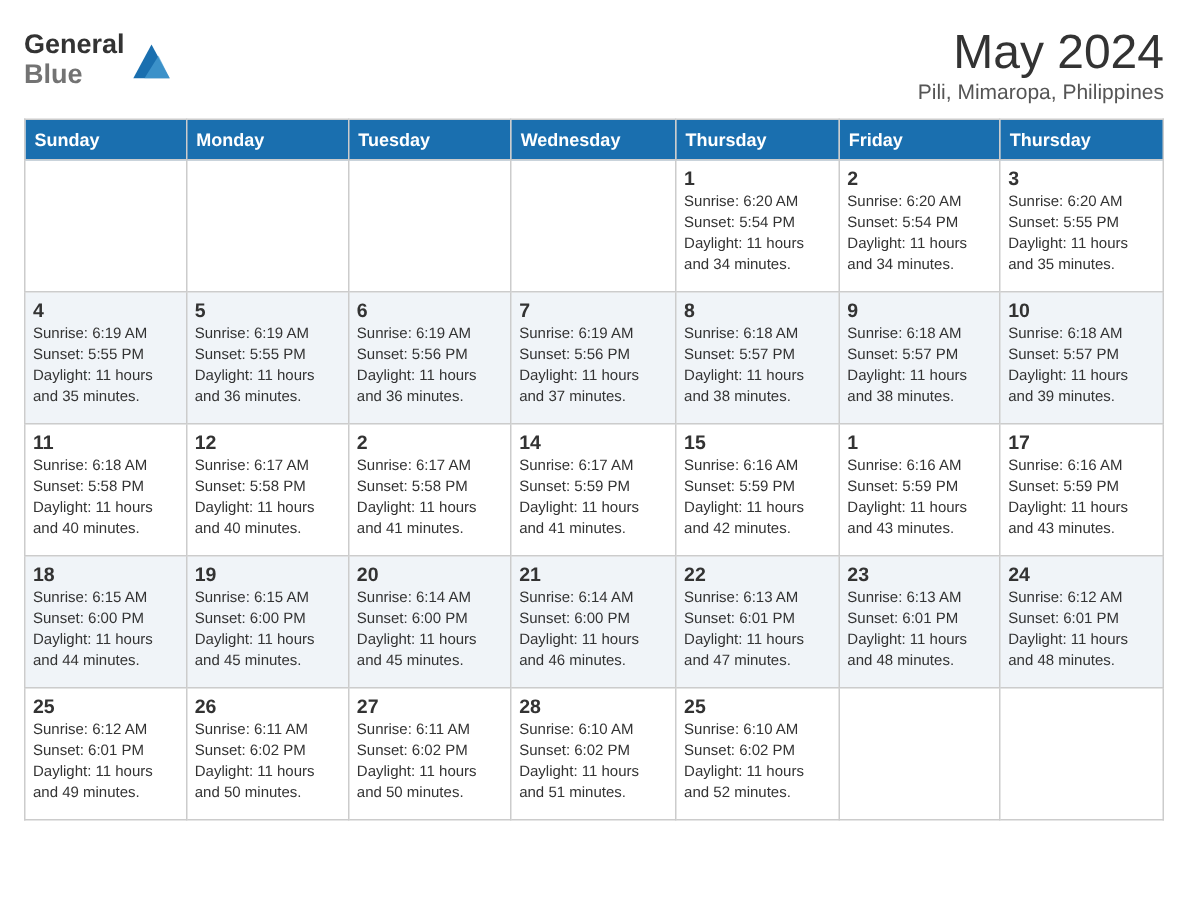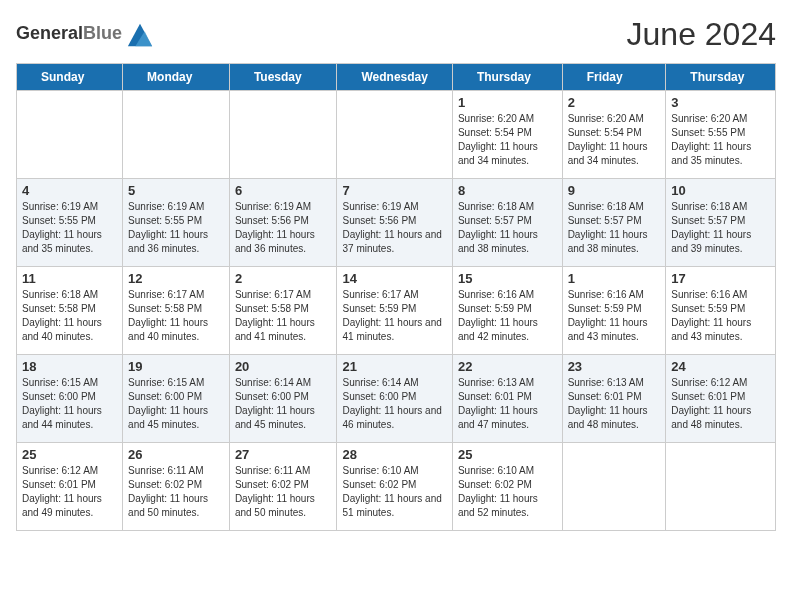--- a/index.html
+++ b/index.html
@@ -16,20 +16,21 @@
       align-items: flex-start;
       margin-bottom: 10px;
     }
     .logo {
       display: flex;
       align-items: center;
       margin-top: 4px;
     }
     .logo-text {
       display: flex;
+      flex-direction: column;
       font-size: 18px;
       font-weight: bold;
       line-height: 1.1;
       justify-content: space-between;
     }
     .logo-text .general { color: #333; }
     .logo-text .blue { color: #737373; }
     .logo-icon {
       width: 28px;
       height: 28px;
@@ -49,21 +50,21 @@
     }
     .calendar {
       width: 100%;
       border-collapse: collapse;
       font-size: 11px;
     }
     .calendar th {
       background-color: #1a6faf;
       color: #fff;
       text-align: left;
-      padding: 6px 24px;
+      padding: 6px 6px;
       font-size: 12px;
       font-weight: bold;
       border: 1px solid #ccc;
     }
     .calendar td {
       border: 1px solid #ccc;
       vertical-align: top;
       padding: 4px 5px;
       width: 113px;
       min-height: 80px;
@@ -99,21 +100,22 @@
     <div class="logo-text">
       <span class="general">General</span>
       <span class="blue">Blue</span>
     </div>
     <svg class="logo-icon" viewBox="0 0 30 30" xmlns="http://www.w3.org/2000/svg">
       <polygon points="2,28 15,4 28,28" fill="#1a6faf"></polygon>
       <polygon points="10,28 20,12 28,28" fill="#4a9fd4" opacity="0.7"></polygon>
     </svg>
   </div>
   <div class="title-area">
-    <div class="month-title">June 2024</div>
+    <div class="month-title">May 2024</div>
+    <div class="location">Pili, Mimaropa, Philippines</div>
   </div>
 </div>
 
 <table class="calendar">
   <thead>
     <tr>
     <th>Sunday</th>
         <th>Monday</th>
         <th>Tuesday</th>
         <th>Wednesday</th>

